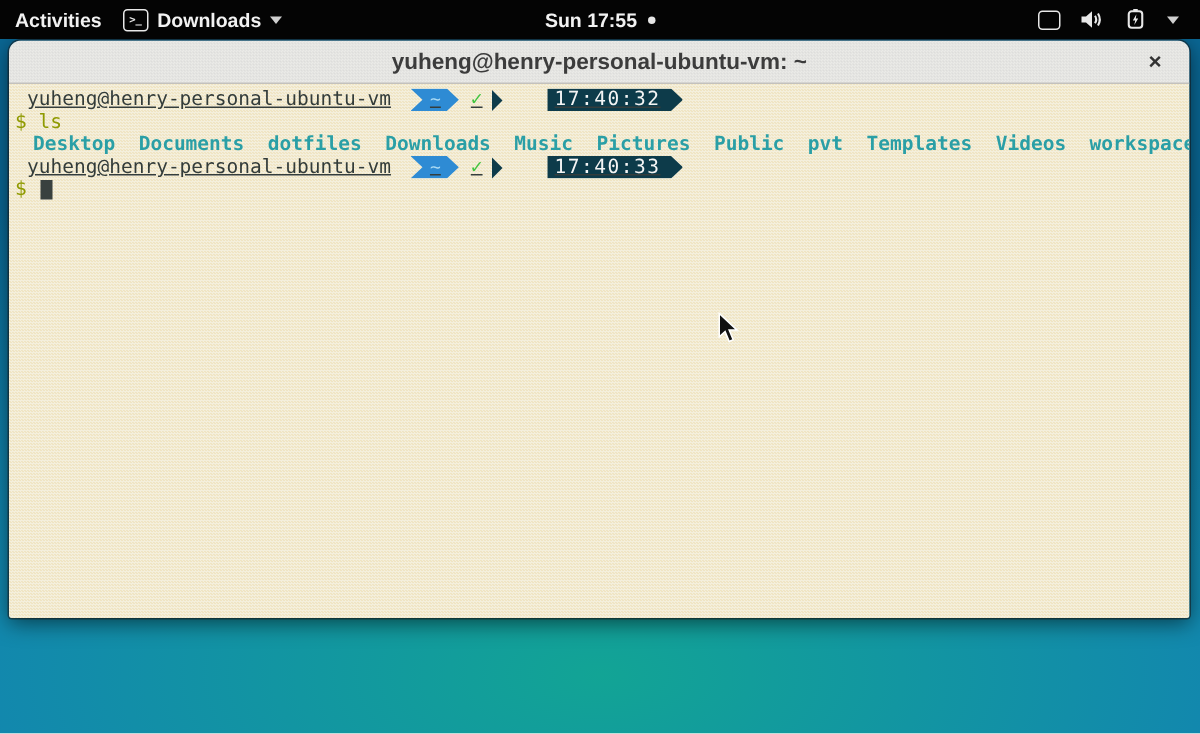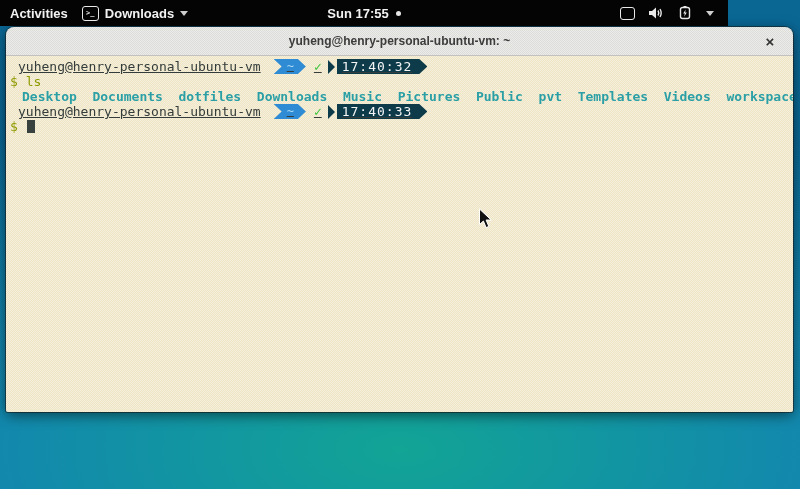--- a/index.html
+++ b/index.html
@@ -5,21 +5,21 @@
   html,body{margin:0;padding:0;}
   body{width:800px;height:489px;overflow:hidden;font-family:"Liberation Sans",sans-serif;}
 
   .desktop{
     position:relative;width:800px;height:489px;
     background:radial-gradient(ellipse 95% 75% at 50% 92%, #12a495 0%, #1287ae 55%, #0a6794 100%);
   }
 
   
   .topbar{
-    position:absolute;left:0;top:0;width:728px;height:26px;background:#040404;
+    position:absolute;left:0;top:0;width:800px;height:26px;background:#040404;
     display:flex;align-items:center;color:#f2f2f2;font-size:13px;z-index:30;
   }
   .tb-left{display:flex;align-items:center;gap:14px;padding-left:10px;}
   .tb-activities{font-weight:700;}
   .app-indicator{display:flex;align-items:center;gap:6px;}
   .term-glyph{
     width:15px;height:13px;border:1.5px solid #e8e8e8;border-radius:3px;
     font-family:"DejaVu Sans Mono",monospace;font-size:7px;line-height:12px;
     text-align:center;color:#e8e8e8;font-weight:700;
   }
@@ -39,21 +39,21 @@
     overflow:hidden;z-index:10;
   }
   .titlebar{
     height:28px;
     background-color:#ebebe8;
     background-image:conic-gradient(rgba(170,170,170,.22) 0 25%, transparent 25% 50%, rgba(170,170,170,.22) 50% 75%, transparent 75%);
     background-size:2px 2px;
     border-bottom:1px solid #c3c1bd;
     display:flex;align-items:center;justify-content:center;position:relative;
   }
-  .win-title{font-size:12px;font-weight:700;color:#3c3c3c;text-align:center;}
+  .win-title{font-size:15px;font-weight:700;color:#3c3c3c;text-align:center;}
   .close-btn{
     position:absolute;right:12px;top:0;height:28px;width:22px;
     display:flex;align-items:center;justify-content:center;
     font-size:15px;color:#333;font-weight:700;cursor:default;
   }
 
   .term{
     height:356px;
     background-color:#f4efdc;
     background-image:conic-gradient(rgba(226,200,125,.26) 0 25%, transparent 25% 50%, rgba(226,200,125,.26) 50% 75%, transparent 75%);
@@ -69,20 +69,21 @@
     margin-left:13px;height:15px;line-height:15px;padding:0 12px 0 13px;
     background:#2e8bd4;color:#a9d9f3;font-size:12px;
     clip-path:polygon(0 0, calc(100% - 8px) 0, 100% 50%, calc(100% - 8px) 100%, 0 100%, 8px 50%);
   }
   .check{color:#3fc43f;font-weight:700;margin:0 6px 0 8px;}
   .seg-tri{width:0;height:0;border-top:7.5px solid transparent;border-bottom:7.5px solid transparent;border-left:7px solid #0d3b4a;margin-right:2px;}
   .seg-time{
     height:15px;line-height:15px;padding:0 15px 0 5px;
     background:#0d3b4a;color:#f4f4f4;letter-spacing:1px;
     clip-path:polygon(0 0, calc(100% - 8px) 0, 100% 50%, calc(100% - 8px) 100%, 0 100%);
+    margin-left:28px;
   }
   .cmd{color:#8f9a00;}
   .dirs{color:#2a9fa6;font-weight:700;padding-left:12px;}
   .cursor-block{display:inline-block;width:8px;height:13px;background:#39413f;margin-left:1px;}
 
   .mouse-cursor{position:absolute;left:478px;top:208px;z-index:40;pointer-events:none;}
 
   .icon-svg{display:block;}
 </style>
 </head>

